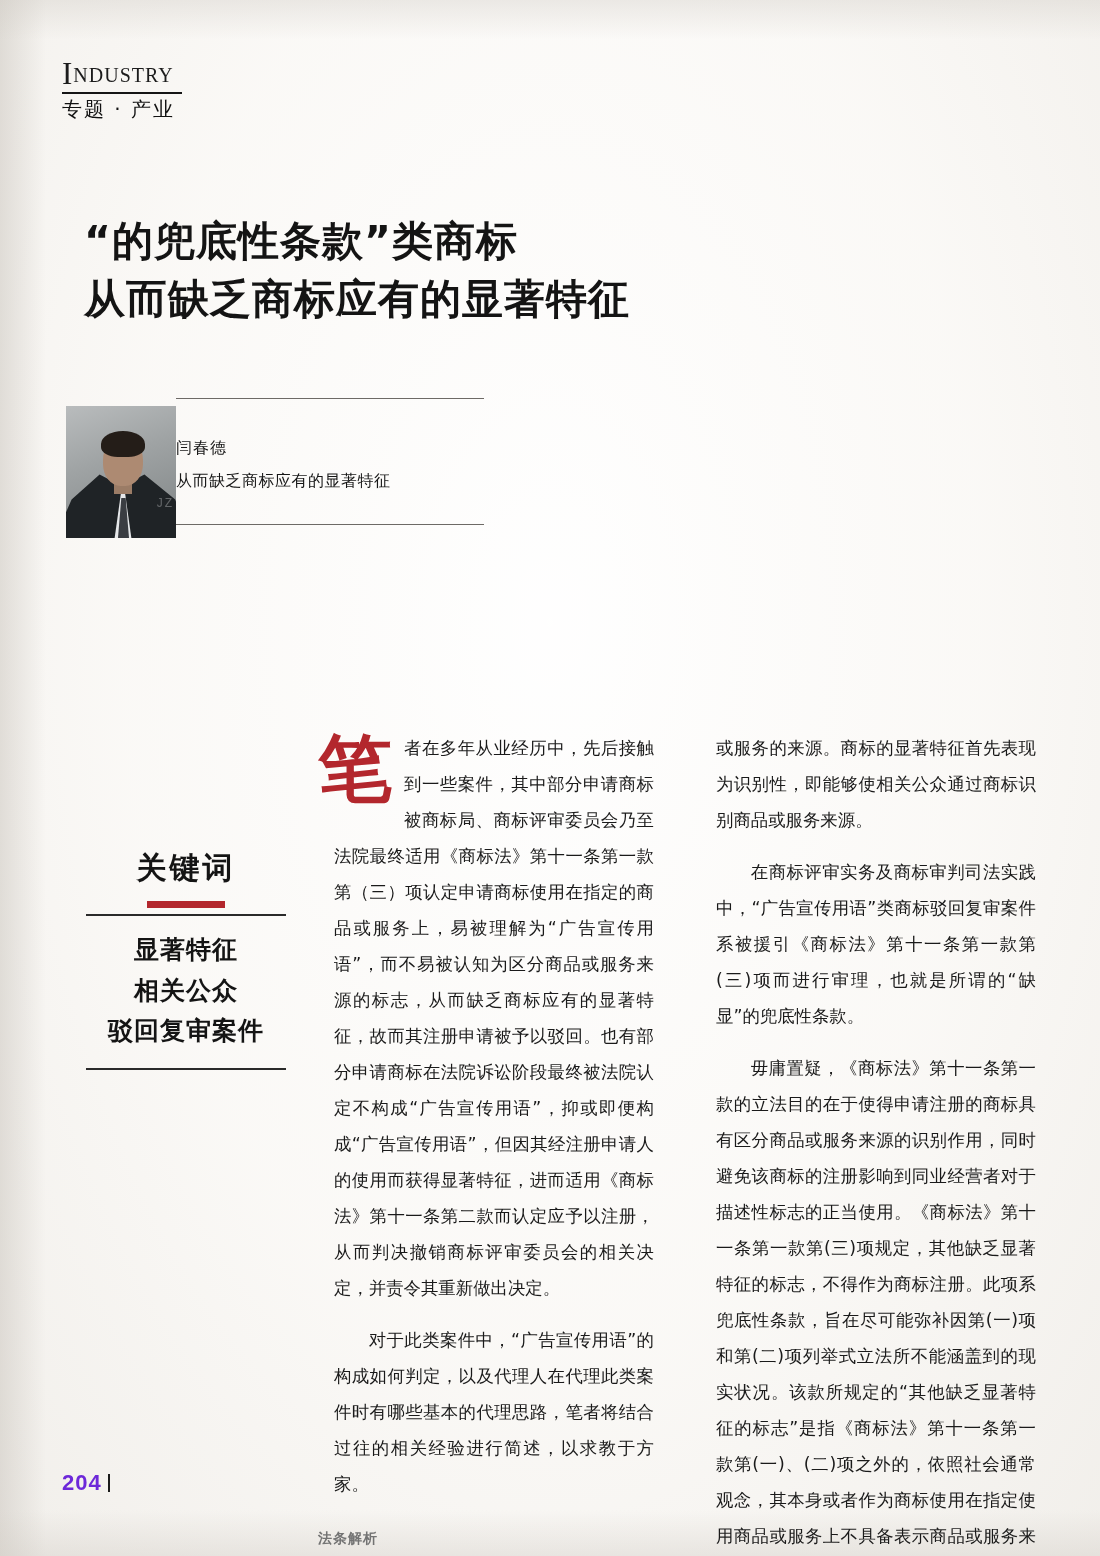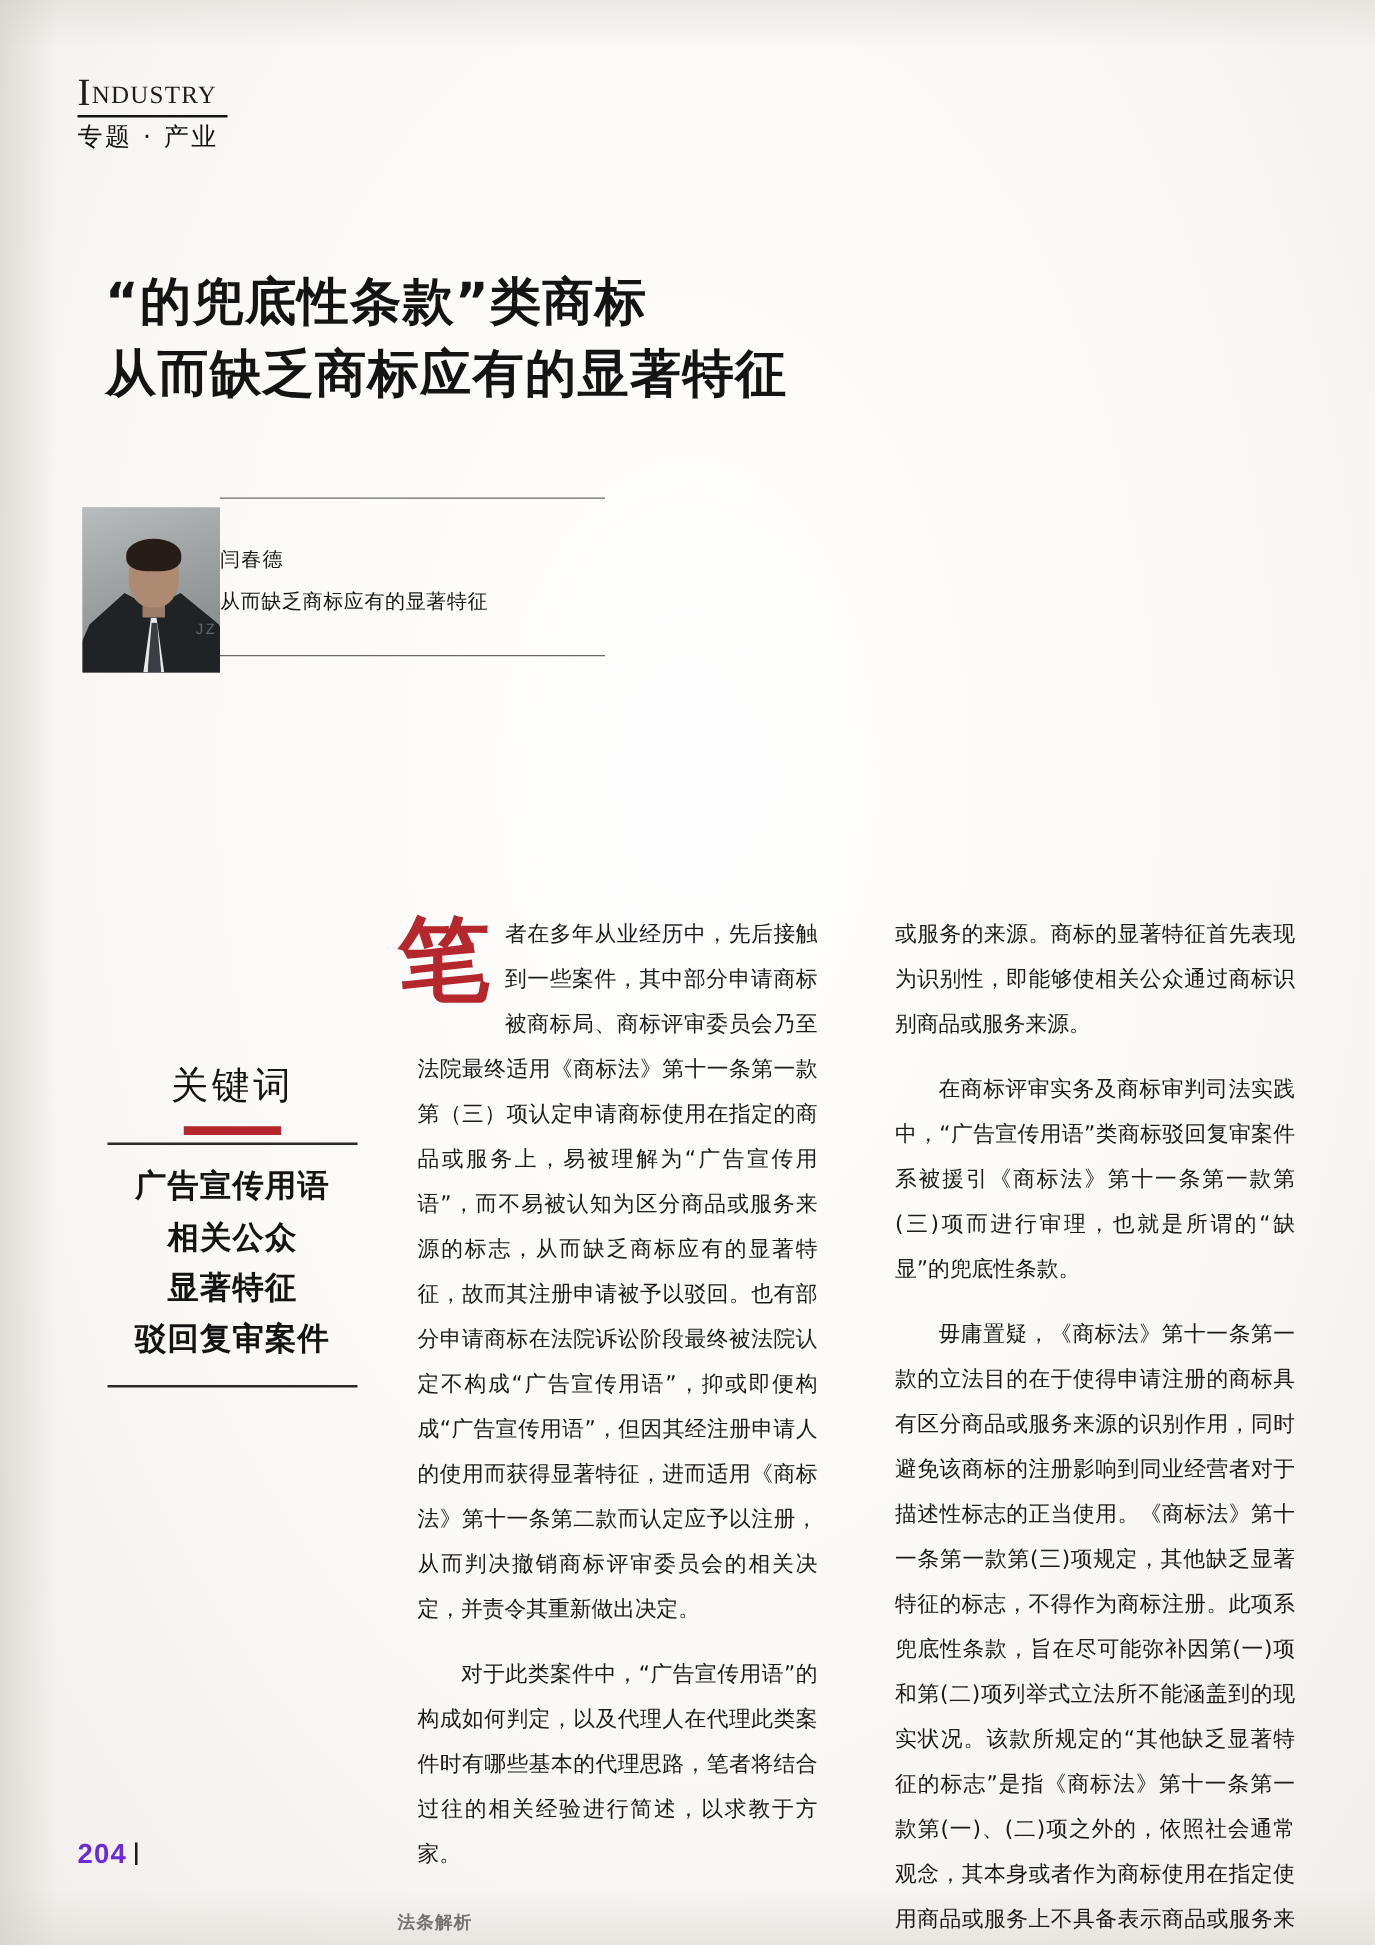--- a/index.html
+++ b/index.html
@@ -192,21 +192,21 @@
   
   .keywords {
     position: absolute;
     left: 86px;
     top: 848px;
     width: 200px;
     text-align: center;
   }
   .kw-title {
     font-family: "DejaVu Sans", sans-serif;
-    font-weight: normal;
+    font-weight: bold;
     font-size: 30px;
     letter-spacing: 3px;
     color: #141414;
   }
   .kw-bar {
     width: 78px;
     height: 7px;
     background: #b3272d;
     margin: 12px auto 6px auto;
   }
@@ -335,23 +335,22 @@
       <div class="author-name">闫春德</div>
       <div class="author-firm">从而缺乏商标应有的显著特征</div>
     </div>
   </div>
 
   <div class="keywords">
     <div class="kw-title">关键词</div>
     <div class="kw-bar"></div>
     <div class="kw-rule"></div>
     <div class="kw-list">
-      <div>广告宣传用语</div>
+      <div>显著特征</div>
       <div>相关公众</div>
-      <div>显著特征</div>
       <div>驳回复审案件</div>
     </div>
     <div class="kw-rule-bottom"></div>
   </div>
 
   <div class="col col-left">
     <div class="dropcap-para">
       <span class="dropcap">笔</span>
       <p>者在多年从业经历中，先后接触到一些案件，其中部分申请商标被商标局、商标评审委员会乃至法院最终适用《商标法》第十一条第一款第（三）项认定申请商标使用在指定的商品或服务上，易被理解为“广告宣传用语”，而不易被认知为区分商品或服务来源的标志，从而缺乏商标应有的显著特征，故而其注册申请被予以驳回。也有部分申请商标在法院诉讼阶段最终被法院认定不构成“广告宣传用语”，抑或即便构成“广告宣传用语”，但因其经注册申请人的使用而获得显著特征，进而适用《商标法》第十一条第二款而认定应予以注册，从而判决撤销商标评审委员会的相关决定，并责令其重新做出决定。</p>
     </div>

